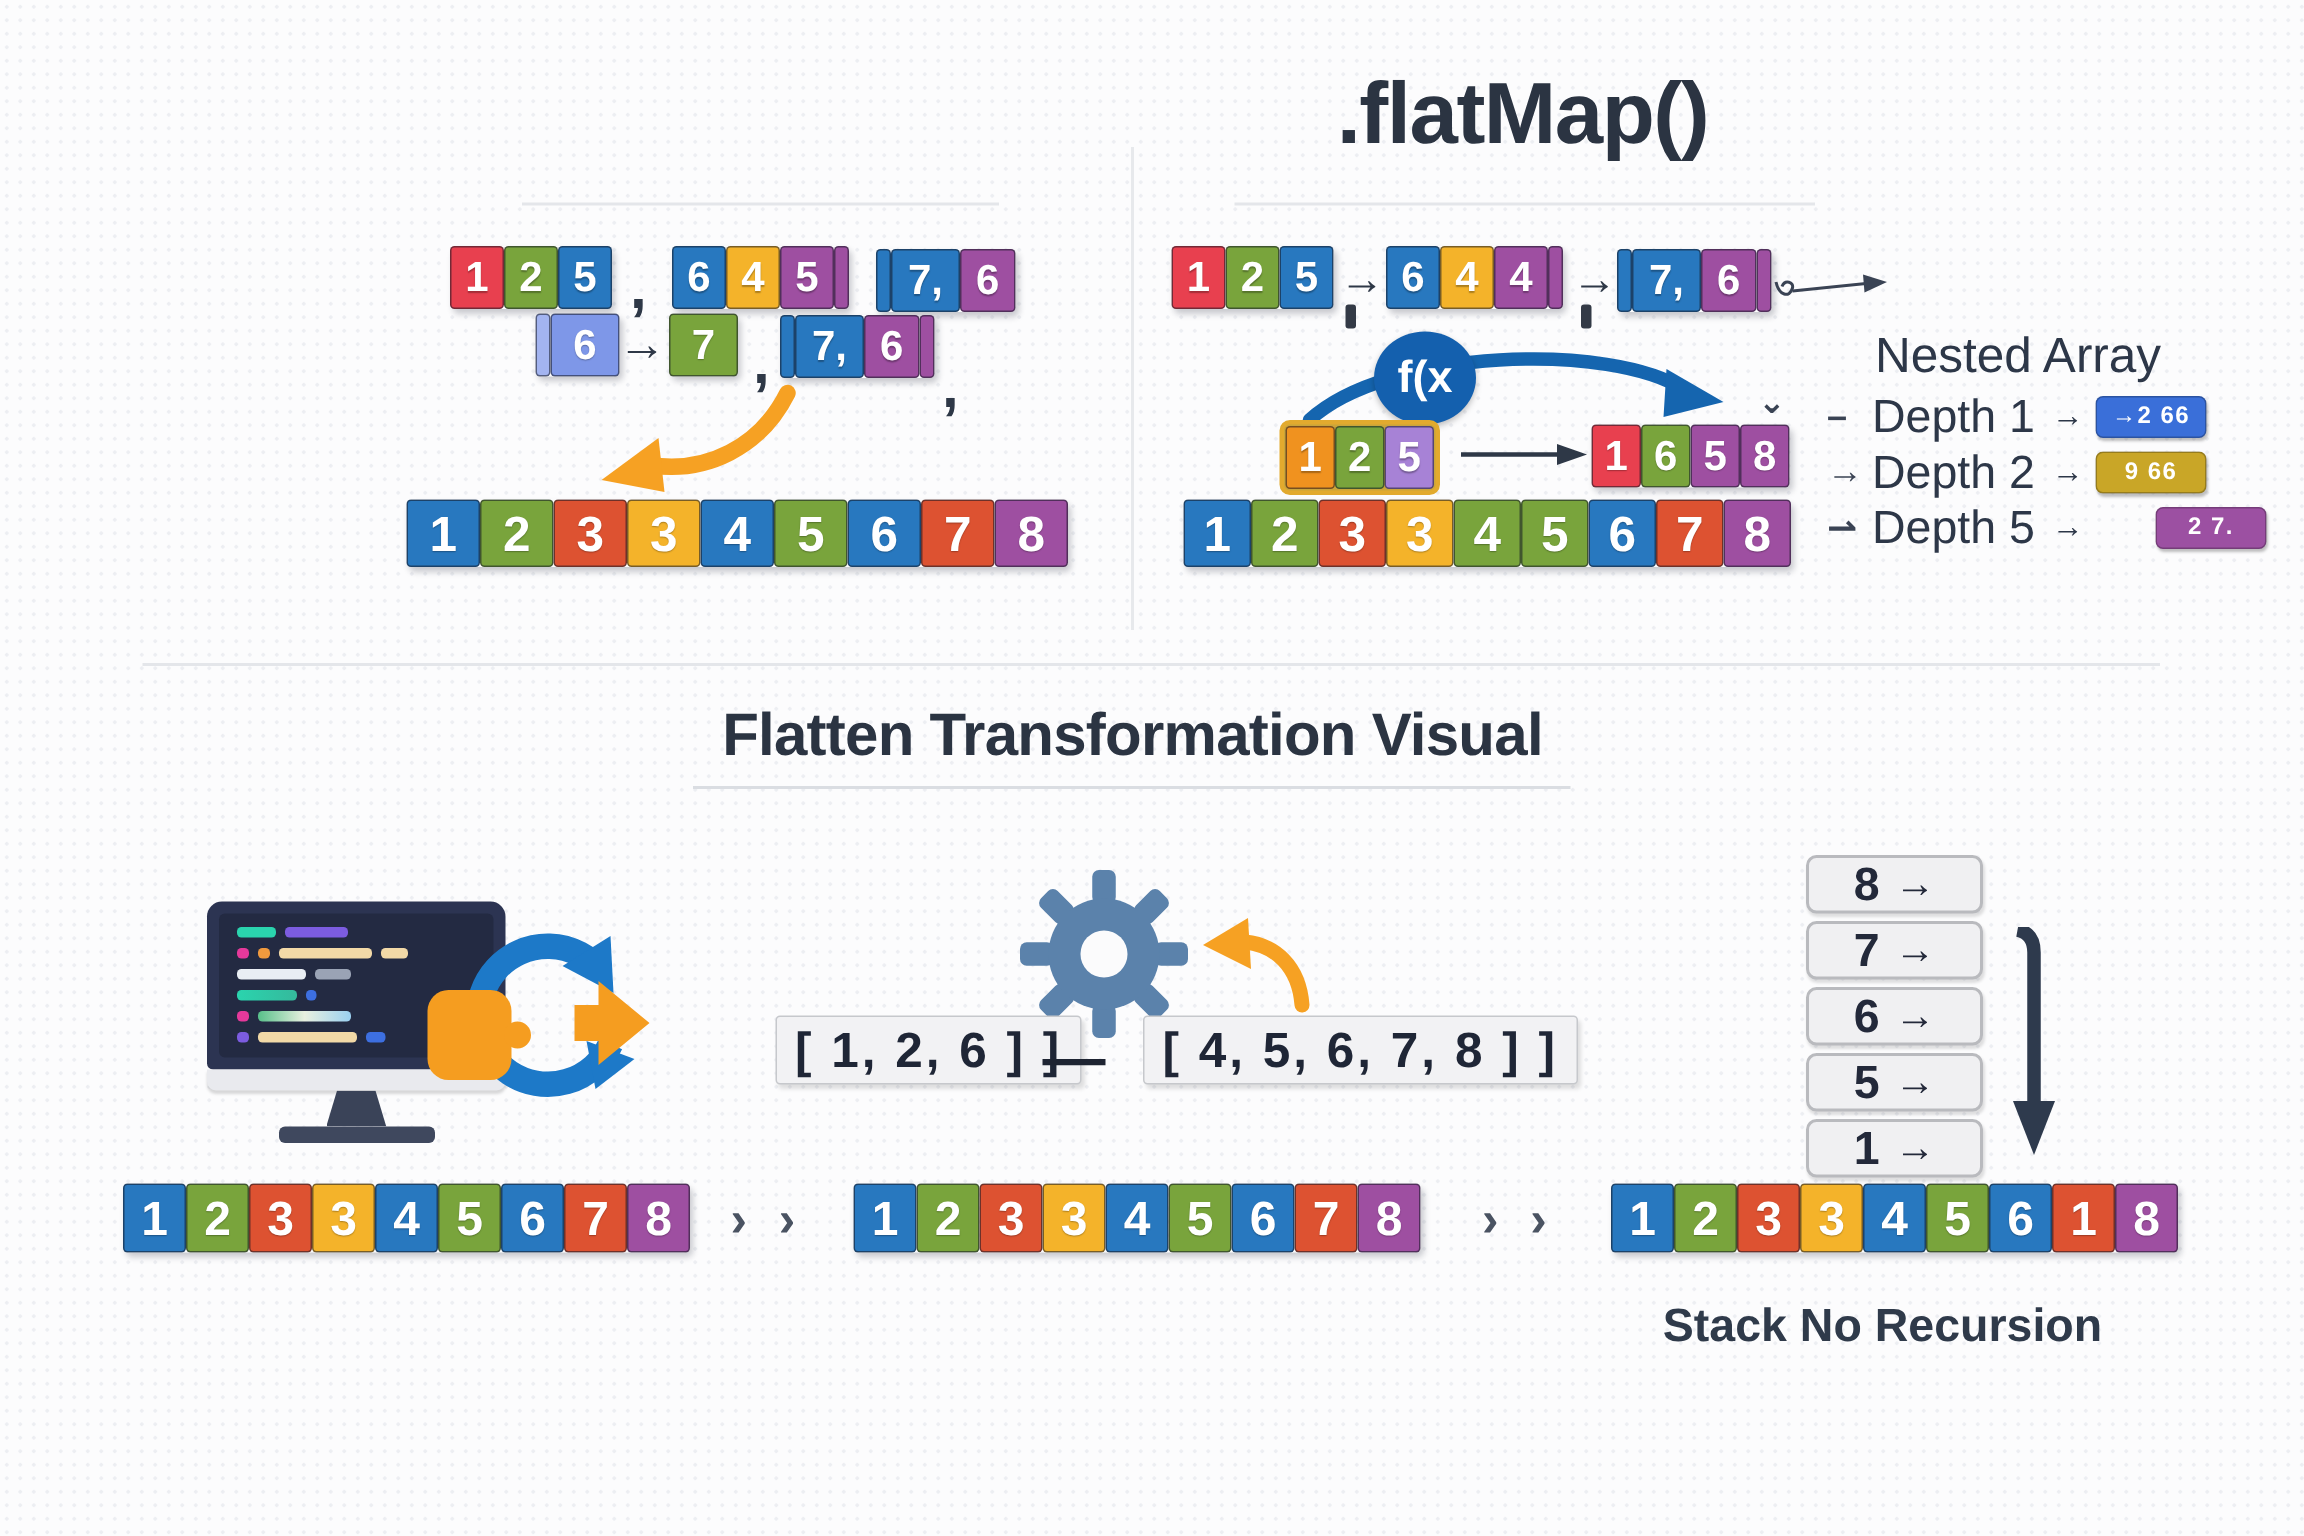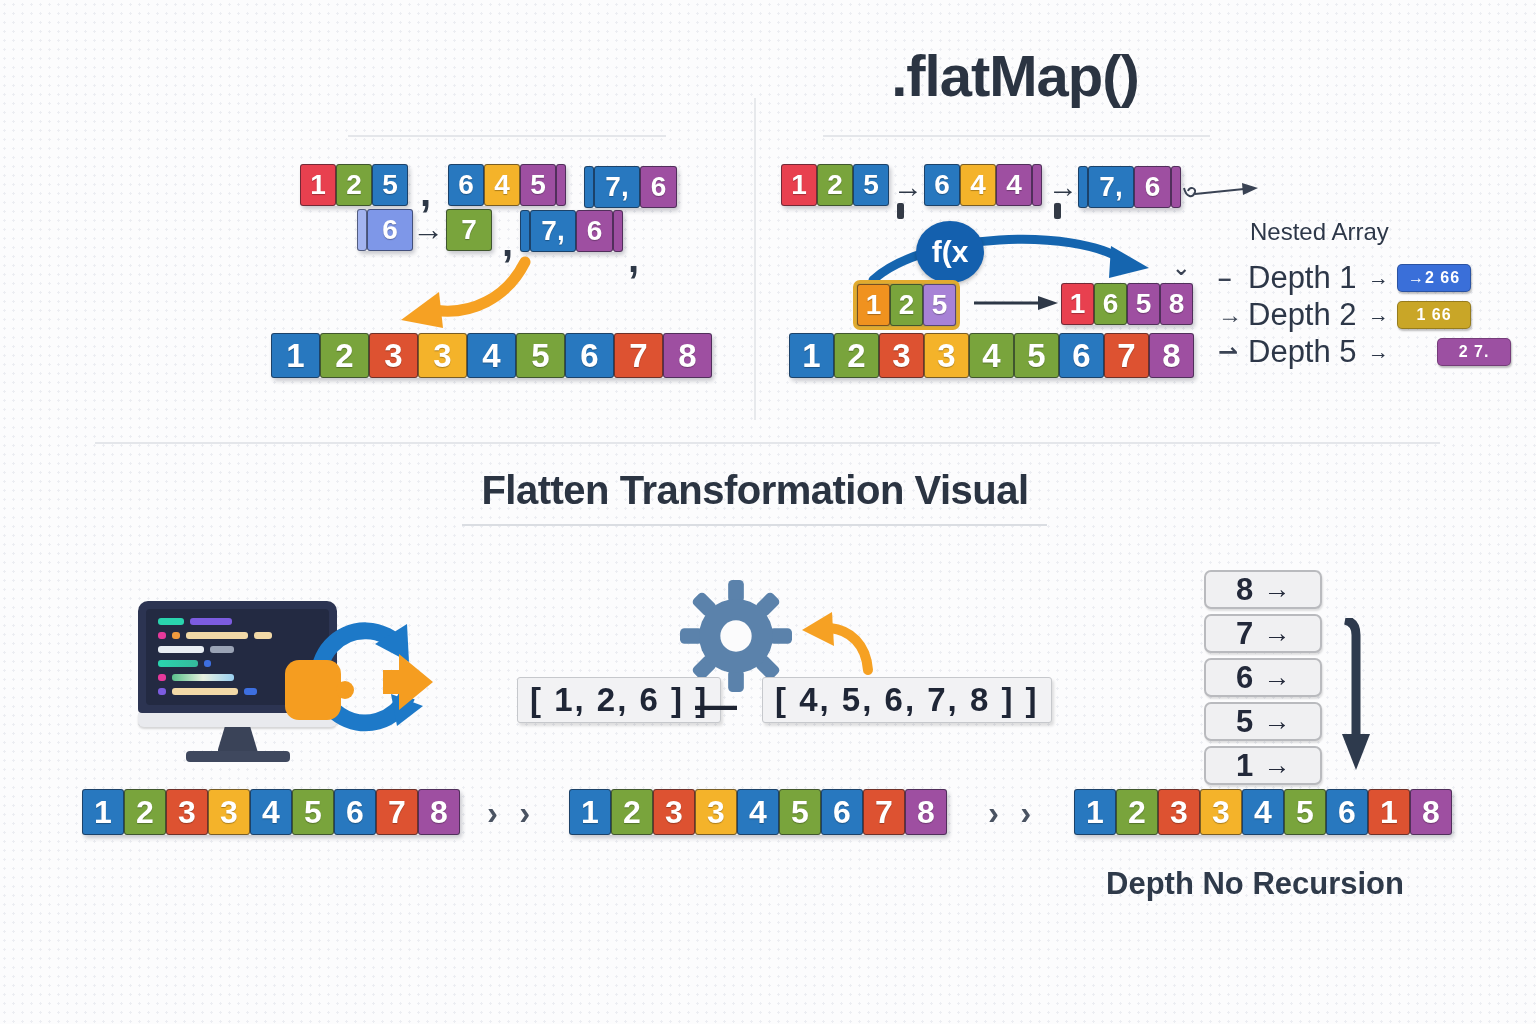--- a/index.html
+++ b/index.html
@@ -203,32 +203,32 @@
       <div class="blk" style="background: rgb(121, 164, 60);">2</div>
       <div class="blk" style="background: rgb(221, 82, 49);">3</div>
       <div class="blk" style="background: rgb(244, 179, 42);">3</div>
       <div class="blk" style="background: rgb(121, 164, 60);">4</div>
       <div class="blk" style="background: rgb(121, 164, 60);">5</div>
       <div class="blk" style="background: rgb(40, 120, 191);">6</div>
       <div class="blk" style="background: rgb(221, 82, 49);">7</div>
       <div class="blk" style="background: rgb(158, 79, 161);">8</div>
     </div>
 
-  <div class="abs" style="left:1250px;top:218px;font-size:24px;color:#2d3748;">Nested Array</div>
+  <div class="abs" style="left:1250px;top:218px;font-size:33px;color:#2d3748;">Nested Array</div>
   <div class="abs leg-row" style="left:1218px;top:262px;">
     <span class="leg-marker">–</span>
     <span class="leg-label">Depth 1</span>
     <span class="leg-arrow">→</span>
     <span class="leg-badge" style="background: rgb(58, 111, 217);">→2 66</span>
   </div>
   <div class="abs leg-row" style="left:1218px;top:299px;">
     <span class="leg-marker">→</span>
     <span class="leg-label">Depth 2</span>
     <span class="leg-arrow">→</span>
-    <span class="leg-badge" style="background: rgb(201, 166, 39);">1 66</span>
+    <span class="leg-badge" style="background: rgb(201, 166, 39);">9 66</span>
   </div>
   <div class="abs leg-row" style="left:1218px;top:336px;">
     <span class="leg-marker">⇀</span>
     <span class="leg-label">Depth 5</span>
     <span class="leg-arrow">→</span>
     <span class="leg-badge" style="background: rgb(156, 80, 162); margin-left: 40px;">2 7.</span>
   </div>
 
   <div class="abs rule" style="left:95px;top:442px;width:1345px;"></div>
   <div class="abs banner" style="left:400px;top:468px;width:710px;">Flatten Transformation Visual</div>
@@ -360,15 +360,15 @@
       <div class="blk" style="background: rgb(40, 120, 191);">1</div>
       <div class="blk" style="background: rgb(121, 164, 60);">2</div>
       <div class="blk" style="background: rgb(221, 82, 49);">3</div>
       <div class="blk" style="background: rgb(244, 179, 42);">3</div>
       <div class="blk" style="background: rgb(40, 120, 191);">4</div>
       <div class="blk" style="background: rgb(121, 164, 60);">5</div>
       <div class="blk" style="background: rgb(40, 120, 191);">6</div>
       <div class="blk" style="background: rgb(221, 82, 49);">1</div>
       <div class="blk" style="background: rgb(158, 79, 161);">8</div>
     </div>
-  <div class="abs sect-label" style="left:1095px;top:866px;width:320px;">Depth No Recursion</div>
+  <div class="abs sect-label" style="left:1095px;top:866px;width:320px;">Stack No Recursion</div>
 
 </div>
 
 </body></html>

